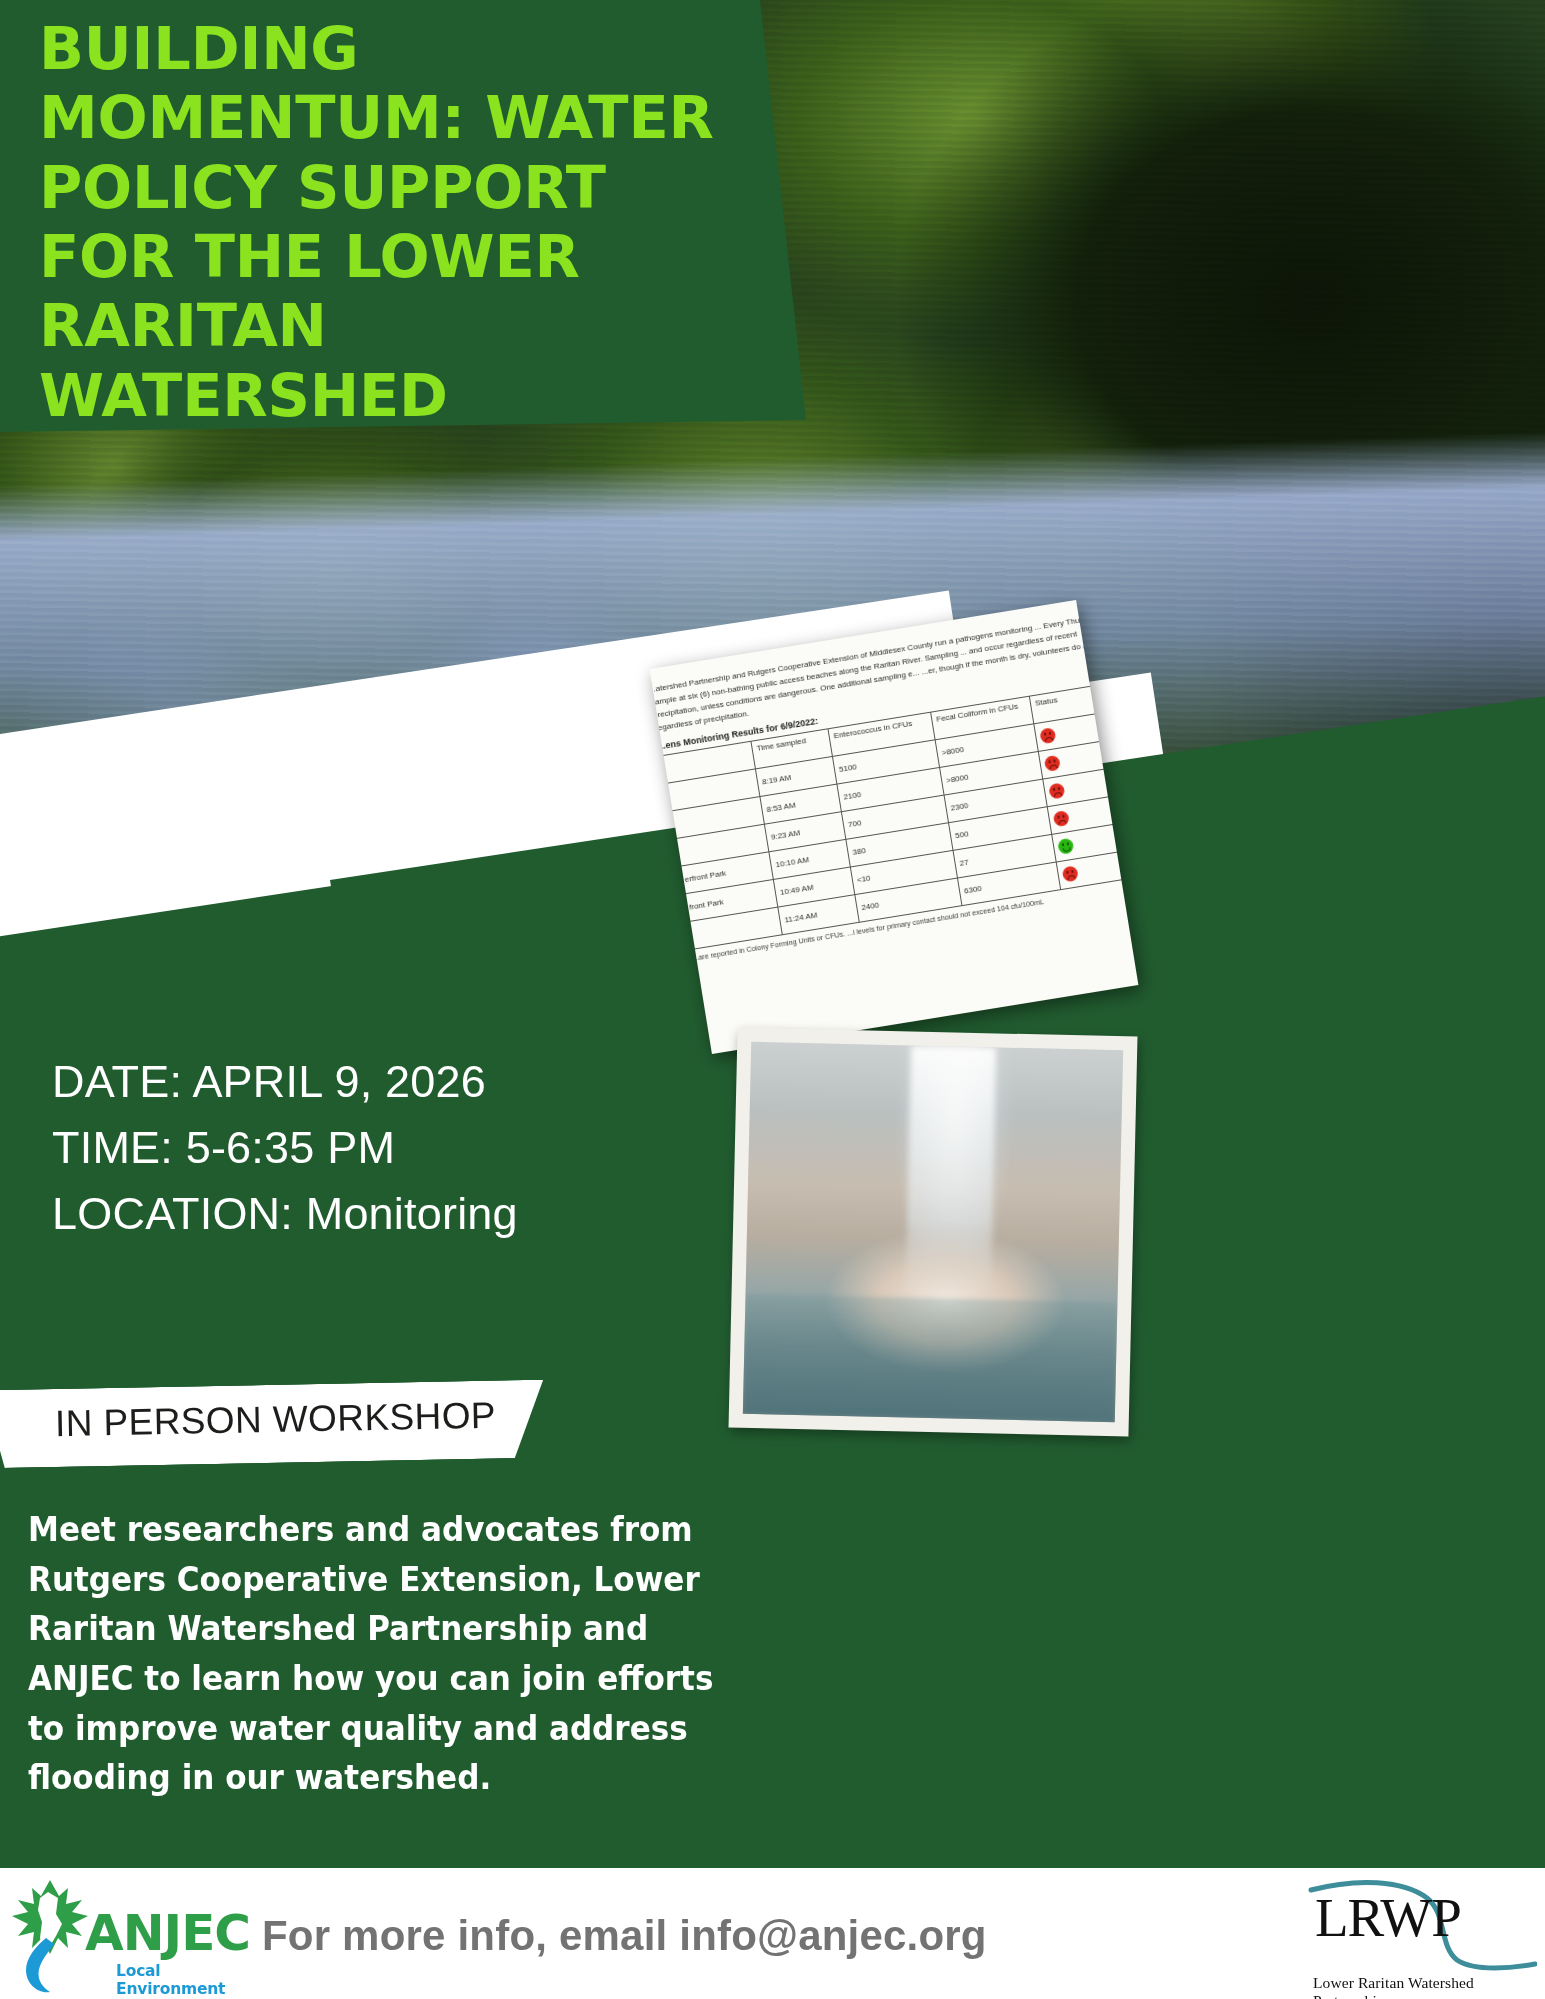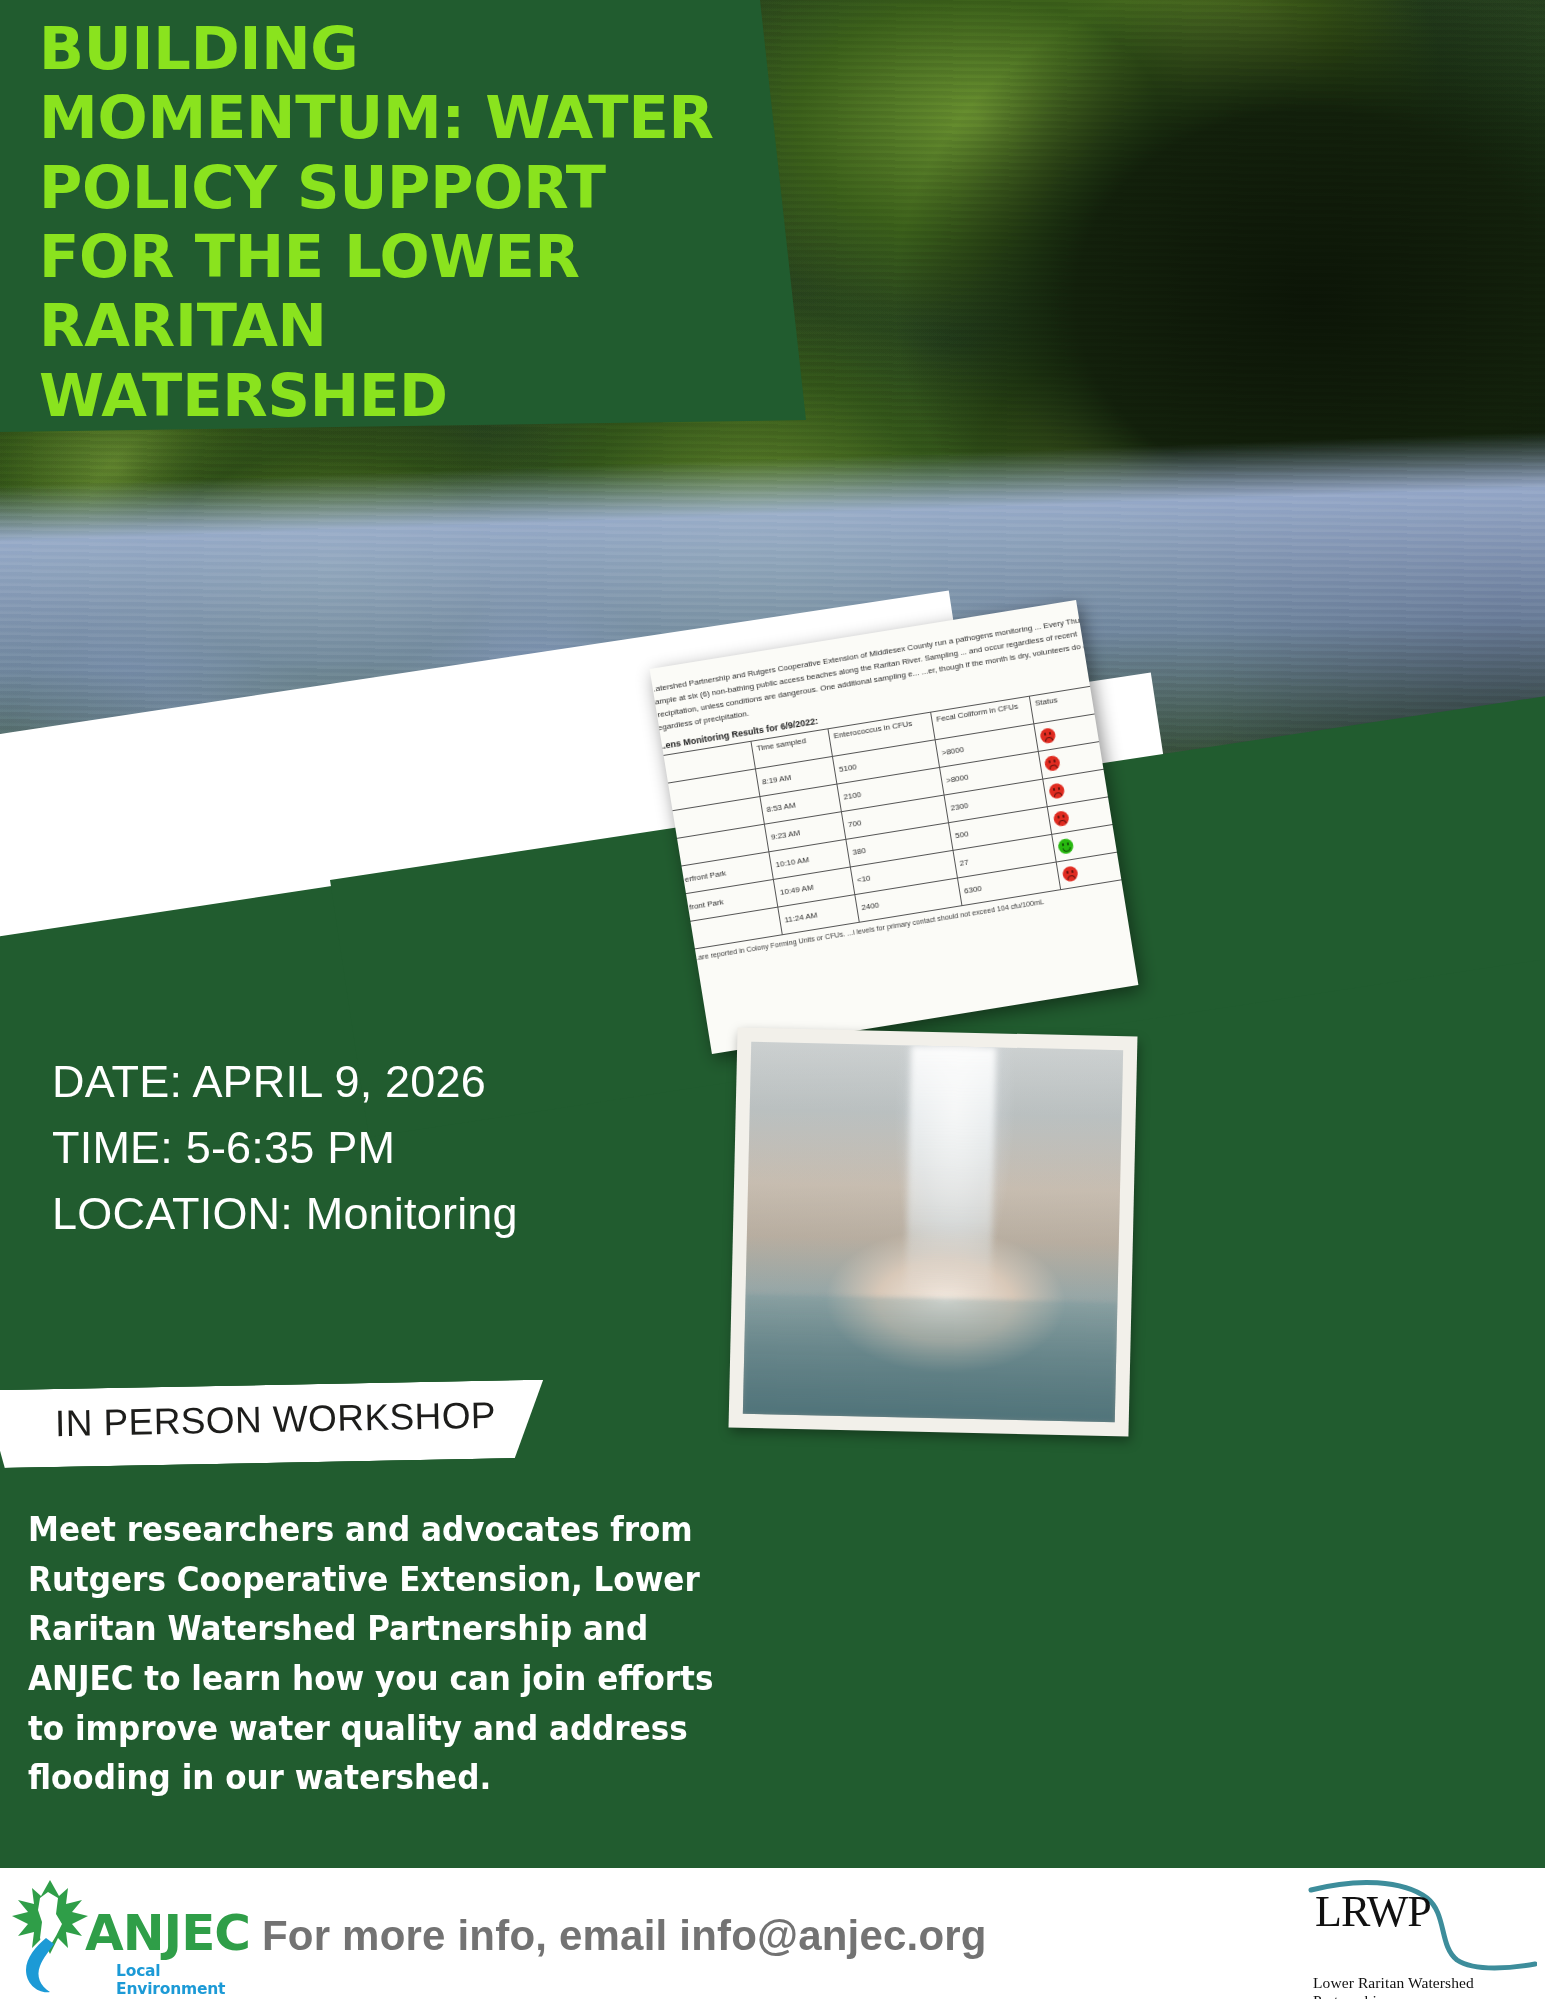--- a/index.html
+++ b/index.html
@@ -276,21 +276,21 @@
   }
   .footer-cta {
     position: absolute; left: 262px; top: 44px;
     font-family: "Liberation Sans", sans-serif; font-weight: bold;
     font-size: 42px; color: #737373; letter-spacing: 0.2px;
   }
   .lrwp { position: absolute; right: 8px; top: 6px; width: 230px; height: 120px; }
   .lrwp-word {
     position: absolute; left: 8px; top: 16px;
     font-family: "Liberation Serif", serif;
-    font-size: 44px; color: #111; letter-spacing: -1px; line-height: 1;
+    font-size: 55px; color: #111; letter-spacing: -1px; line-height: 1;
   }
   .lrwp-tag {
     position: absolute; left: 6px; top: 100px;
     font-family: "Liberation Serif", serif;
     font-size: 15.5px; color: #111; letter-spacing: 0.1px;
   }
   .lrwp svg { position: absolute; left: 0; top: 0; }
 </style>
 </head>
 <body>

